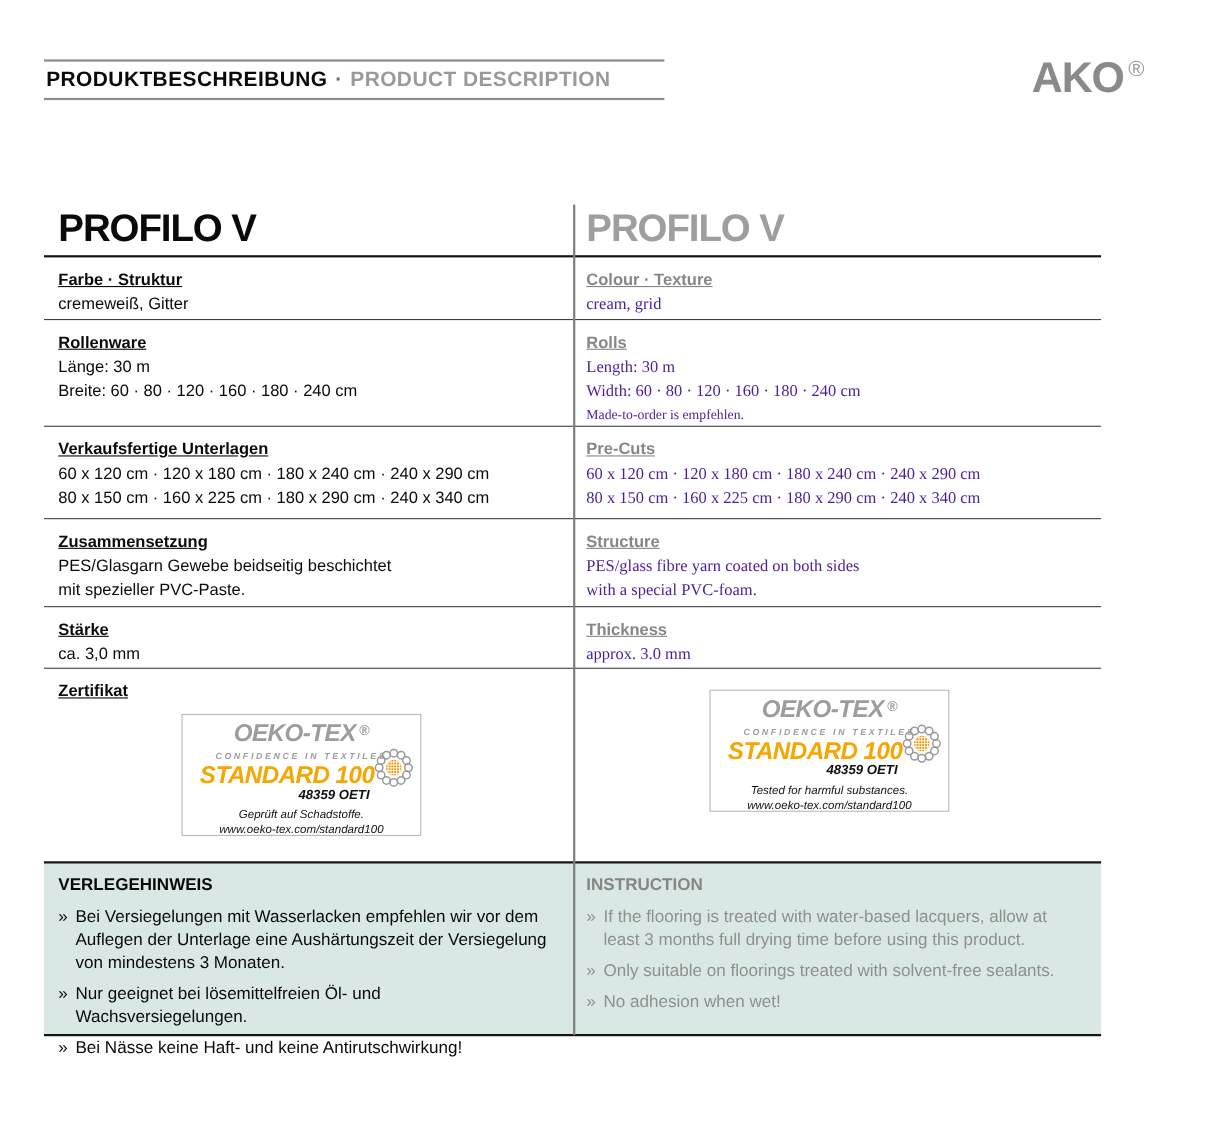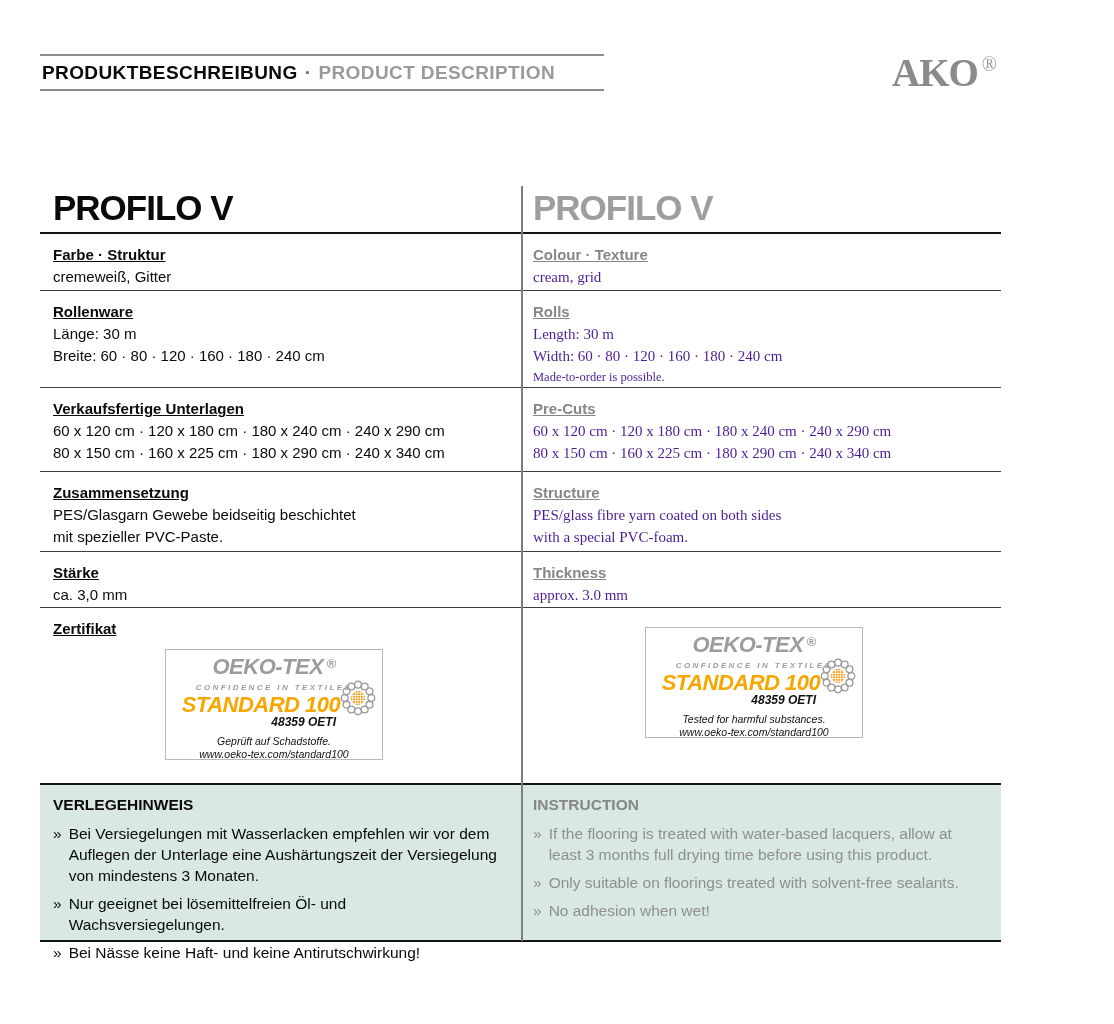--- a/index.html
+++ b/index.html
@@ -18,21 +18,21 @@
     position: absolute; left: 40px; top: 54px; width: 564px; height: 37px;
     border-top: 2px solid #8c8c8c; border-bottom: 2px solid #8c8c8c;
     padding: 6px 0 0 2px;
     font-size: 19px; font-weight: bold; letter-spacing: .4px;
     white-space: nowrap;
   }
   .h-de { color:#0a0a0a; }
   .h-dot { color:#6e6e6e; margin: 0 7px; }
   .h-en { color:#9a9a9a; }
 
-  .brand { position: absolute; left: 892px; top: 50px; font-family: Liberation Serif, serif; }
+  .brand { position: absolute; left: 938px; top: 50px; }
   .brand-name { font-size: 39px; font-weight: bold; color:#8a8a8a; letter-spacing:-1px; }
   .brand-reg { font-size: 20px; color:#9a9a9a; font-weight: normal; position: relative; top:-15px; margin-left:4px; }
 
   
   .table { position: absolute; left: 40px; top: 186px; width: 961px; }
   .vdivider { position:absolute; left:481px; top:0; width:1.5px; height:755px; background:#7d7d7d; z-index:5; }
 
   .trow { display: grid; grid-template-columns: 481px 1fr; border-bottom: 1.5px solid #3f3f3f; }
   .title-row { height: 48px; border-bottom: 2.5px solid #141414; }
   .ptitle { font-size: 35px; font-weight: bold; letter-spacing: -1px; line-height: 44px; }
@@ -123,21 +123,21 @@
     <div class="trow r1">
       <div class="cell de">
         <div class="rh">Rollenware</div>
         <div class="rl">Länge: 30 m</div>
         <div class="rl">Breite: 60 · 80 · 120 · 160 · 180 · 240 cm</div>
       </div>
       <div class="cell en">
         <div class="rh">Rolls</div>
         <div class="rl">Length: 30 m</div>
         <div class="rl">Width: 60 · 80 · 120 · 160 · 180 · 240 cm</div>
-        <div class="note">Made-to-order is possible.</div>
+        <div class="note">Made-to-order is empfehlen.</div>
       </div>
     </div>
 
     <div class="trow r2">
       <div class="cell de">
         <div class="rh">Verkaufsfertige Unterlagen</div>
         <div class="rl">60 x 120 cm · 120 x 180 cm · 180 x 240 cm · 240 x 290 cm</div>
         <div class="rl">80 x 150 cm · 160 x 225 cm · 180 x 290 cm · 240 x 340 cm</div>
       </div>
       <div class="cell en">

